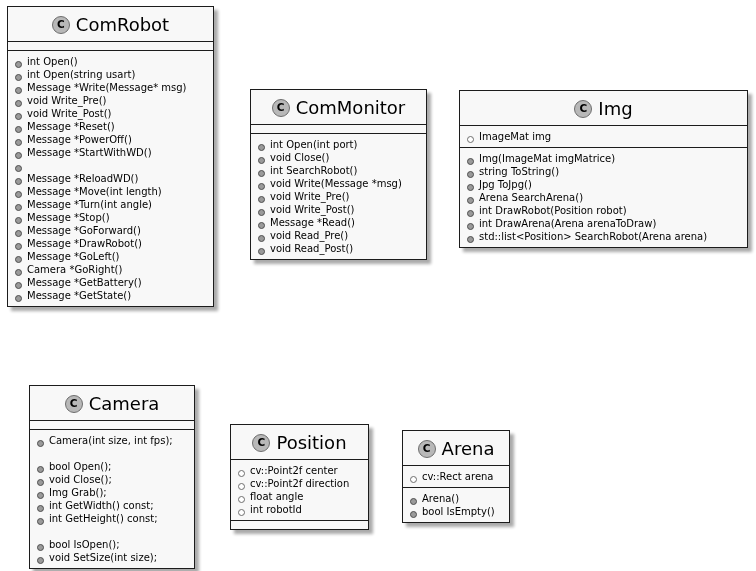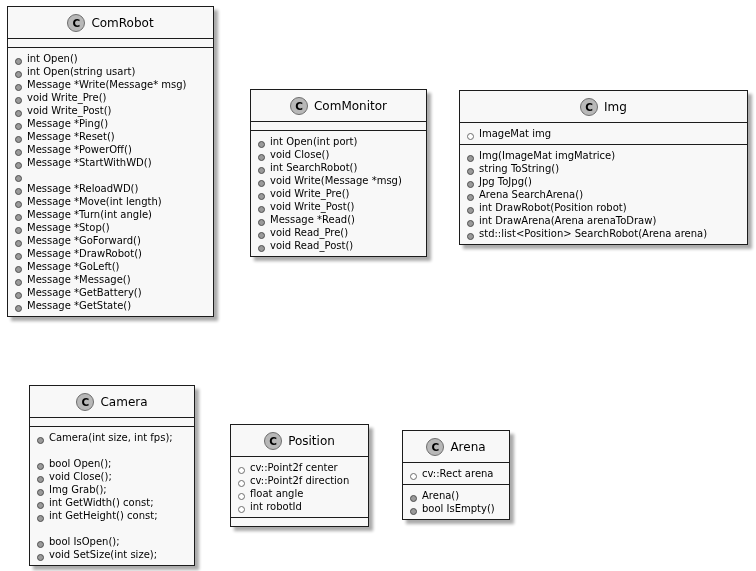--- a/index.html
+++ b/index.html
@@ -19,21 +19,21 @@
     display:flex;align-items:center;justify-content:center;gap:6px;
     padding:7px 10px 6px 10px;
   }
   .circle{
     width:16px;height:16px;border-radius:50%;
     background:var(--circle-fill,#b8b8b8);
     border:1px solid var(--circle-border,#6e6e6e);
     display:flex;align-items:center;justify-content:center;
     font-weight:bold;font-size:10.5px;line-height:1;flex:0 0 auto;
   }
-  .cname{font-size:12px;white-space:nowrap;}
+  .cname{font-size:18px;white-space:nowrap;}
   .compartment{
     border-top:1px solid var(--border,#1c1c1c);
     padding:4px 7px;
   }
   .compartment.empty{padding:3px 7px;min-height:2px;}
   .member{
     display:flex;align-items:flex-end;gap:5px;
     height:13px;line-height:13px;font-size:10px;white-space:nowrap;
   }
   .dot{
@@ -76,24 +76,20 @@
         <div class="member">
           <span class="dot method"></span>
           <span class="mtext">void Write_Pre()</span>
         </div>
         <div class="member">
           <span class="dot method"></span>
           <span class="mtext">void Write_Post()</span>
         </div>
         <div class="member">
           <span class="dot method"></span>
-          <span class="mtext">Message *Ping()</span>
-        </div>
-        <div class="member">
-          <span class="dot method"></span>
           <span class="mtext">Message *Reset()</span>
         </div>
         <div class="member">
           <span class="dot method"></span>
           <span class="mtext">Message *PowerOff()</span>
         </div>
         <div class="member">
           <span class="dot method"></span>
           <span class="mtext">Message *StartWithWD()</span>
         </div>
@@ -123,21 +119,21 @@
         <div class="member">
           <span class="dot method"></span>
           <span class="mtext">Message *DrawRobot()</span>
         </div>
         <div class="member">
           <span class="dot method"></span>
           <span class="mtext">Message *GoLeft()</span>
         </div>
         <div class="member">
           <span class="dot method"></span>
-          <span class="mtext">Message *Message()</span>
+          <span class="mtext">Camera *GoRight()</span>
         </div>
         <div class="member">
           <span class="dot method"></span>
           <span class="mtext">Message *GetBattery()</span>
         </div>
         <div class="member">
           <span class="dot method"></span>
           <span class="mtext">Message *GetState()</span>
         </div>
       </div>

